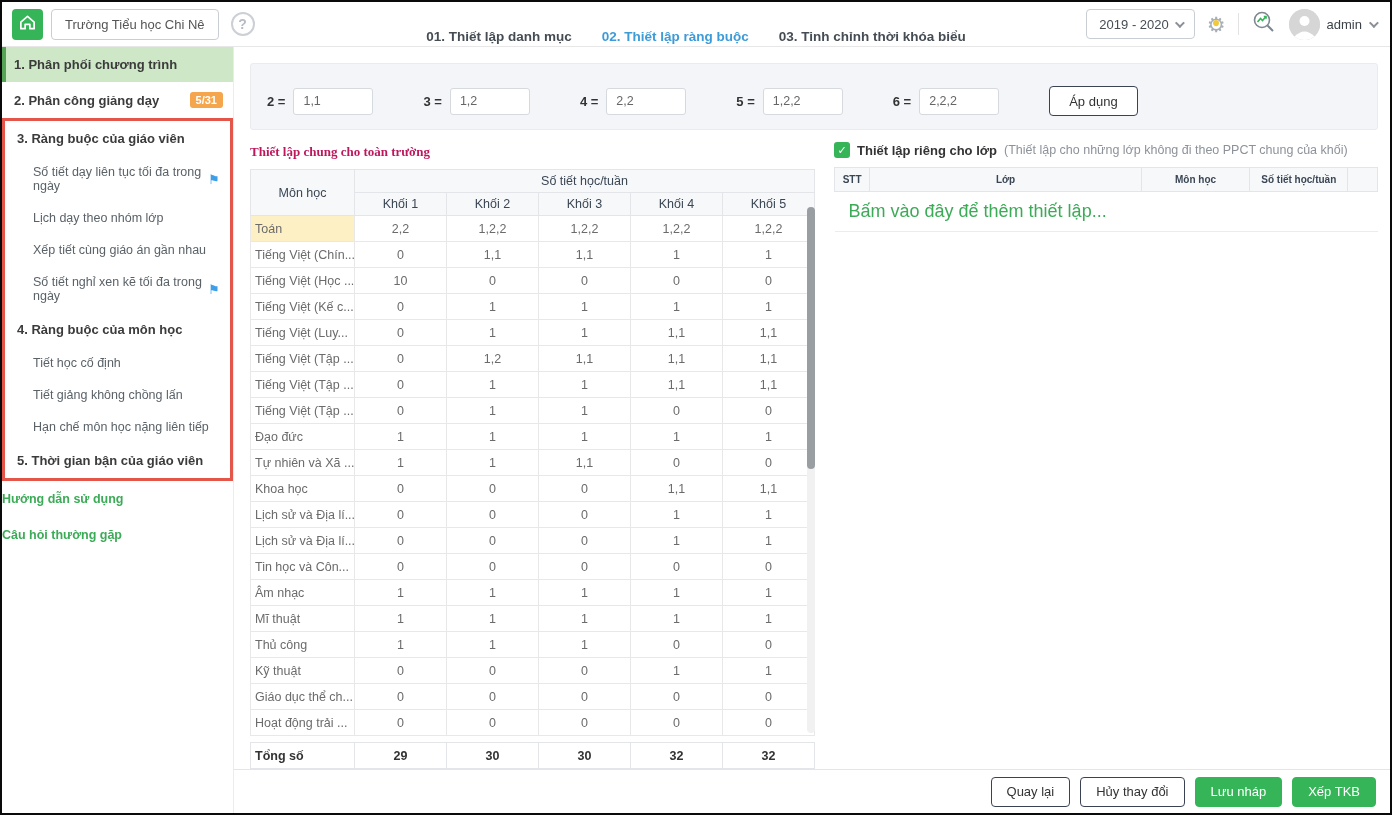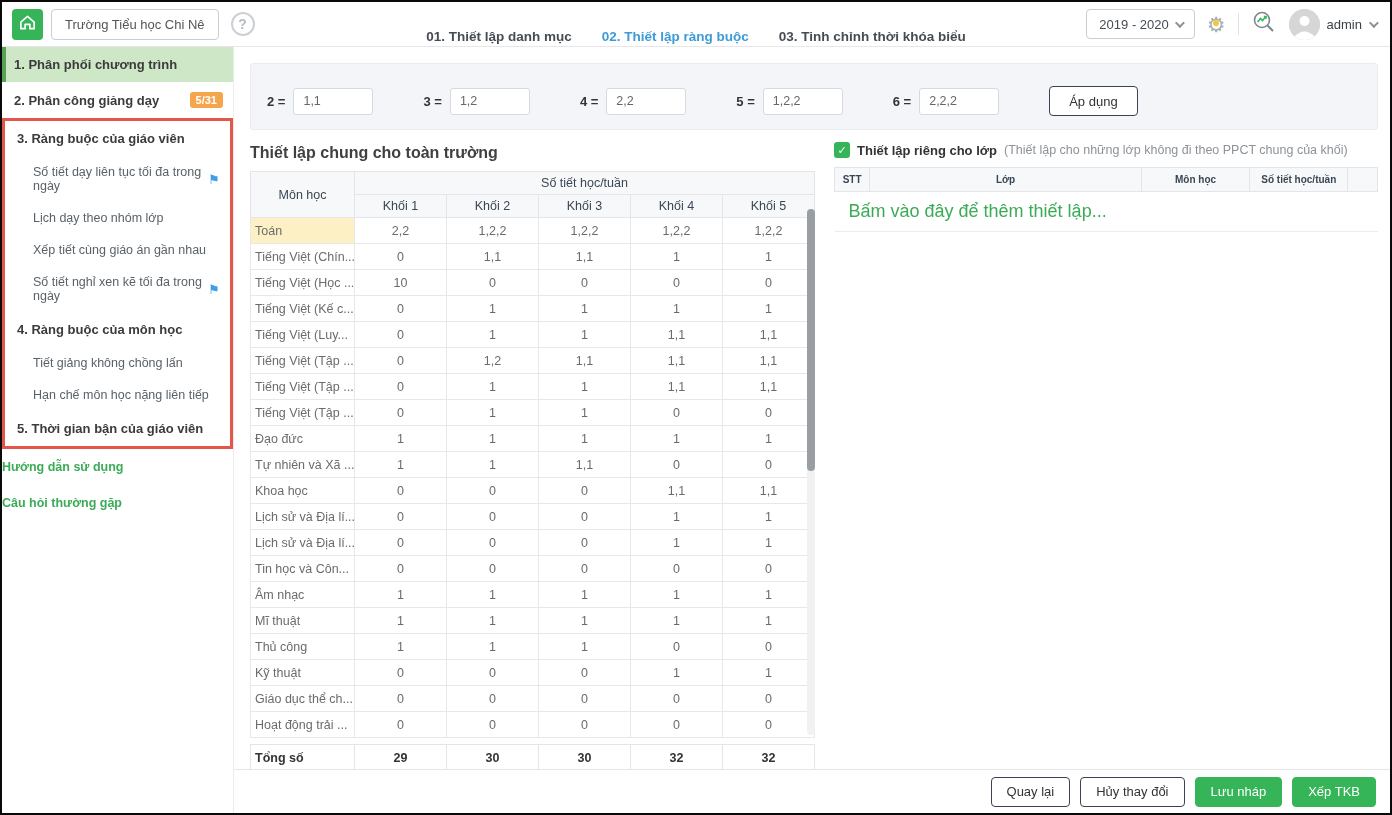--- a/index.html
+++ b/index.html
@@ -60,21 +60,21 @@
   .dgroup { display:flex; align-items:center; gap:8px; margin-right:42px; }
   .dgroup .dlabel { font-size:13px; color:#333; font-weight:700; }
   .dgroup input { width:80px; height:27px; border:1px solid #d6dade; border-radius:3px;
     padding:0 9px; font-size:12.5px; color:#666; font-family:inherit; }
   .apply-btn { height:30px; padding:0 19px; background:#fff; border:1px solid #3a4254; border-radius:4px;
     font-size:13px; color:#333; cursor:pointer; font-family:inherit; }
 
   .content-cols { display:flex; gap:18px; margin-top:14px; align-items:flex-start; }
 
   .left-col { width:566px; flex:0 0 566px; }
-  .tbl-title { font-size:16px; font-weight:700; color:#404040; margin-bottom:9px; }
+  .tbl-title { font-size:13px; font-weight:700; color:#be185d; margin-bottom:9px;font-family:Liberation Serif, serif; }
   .tbl-wrap { position:relative; }
   table.school { border-collapse:collapse; table-layout:fixed; width:564px; }
   table.school th { background:#f6f8fa; border:1px solid #e3e5e8; font-size:12.5px; font-weight:400;
     color:#3b4654; padding:4px 2px; }
   table.school td { border:1px solid #e8e8e8; font-size:12.5px; color:#6b6b6b; height:26px; padding:0 4px; }
   td.subj { text-align:left; padding-left:10px; white-space:nowrap; overflow:hidden; }
   td.val { text-align:center; }
   td.hl { background:#fdf0c5; }
   tr.spacer td { border-left:none; border-right:none; border-top:none; border-bottom:none; height:7px; background:#fff; }
   tr.total td { font-weight:700; color:#333; border:1px solid #e3e5e8; }
@@ -176,20 +176,23 @@
           </div>
           <div class="sb-item sb-sub">
             <span>Xếp tiết cùng giáo án gần nhau</span>
           </div>
           <div class="sb-item sb-sub">
             <span>Số tiết nghỉ xen kẽ tối đa trong ngày</span>
             <span class="flag">⚑</span>
           </div>
           <div class="sb-item sb-section">
             <span>4. Ràng buộc của môn học</span>
+          </div>
+          <div class="sb-item sb-sub">
+            <span>Tiết học cố định</span>
           </div>
           <div class="sb-item sb-sub">
             <span>Tiết giảng không chồng lấn</span>
           </div>
           <div class="sb-item sb-sub">
             <span>Hạn chế môn học nặng liên tiếp</span>
           </div>
           <div class="sb-item sb-section">
             <span>5. Thời gian bận của giáo viên</span>
           </div>

